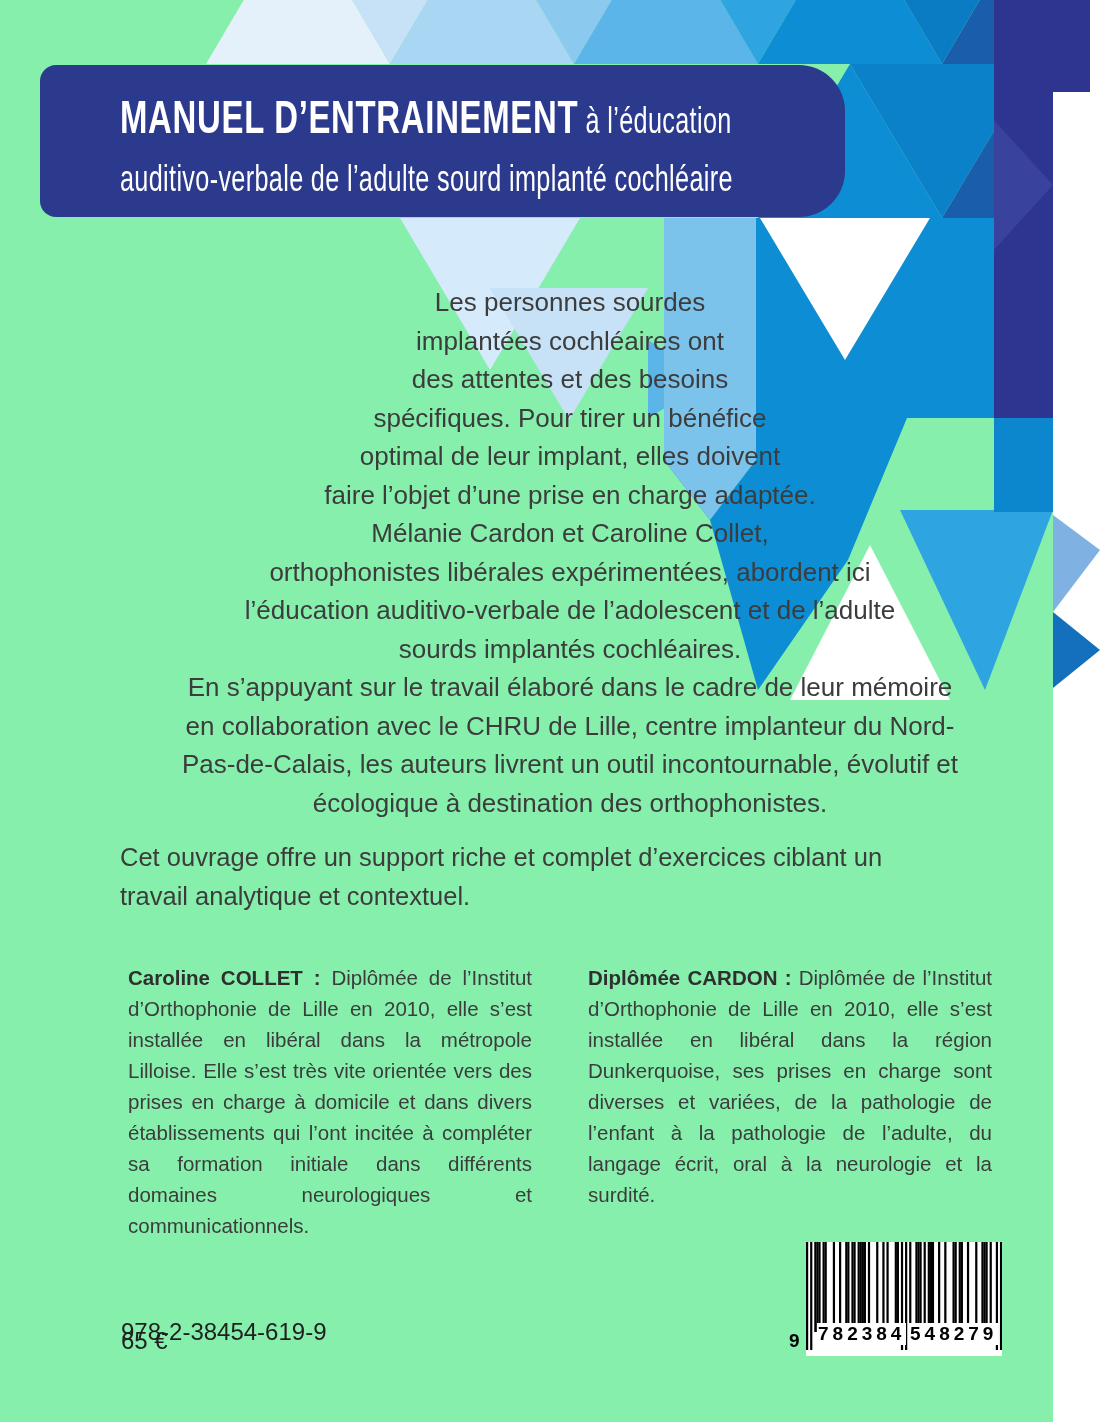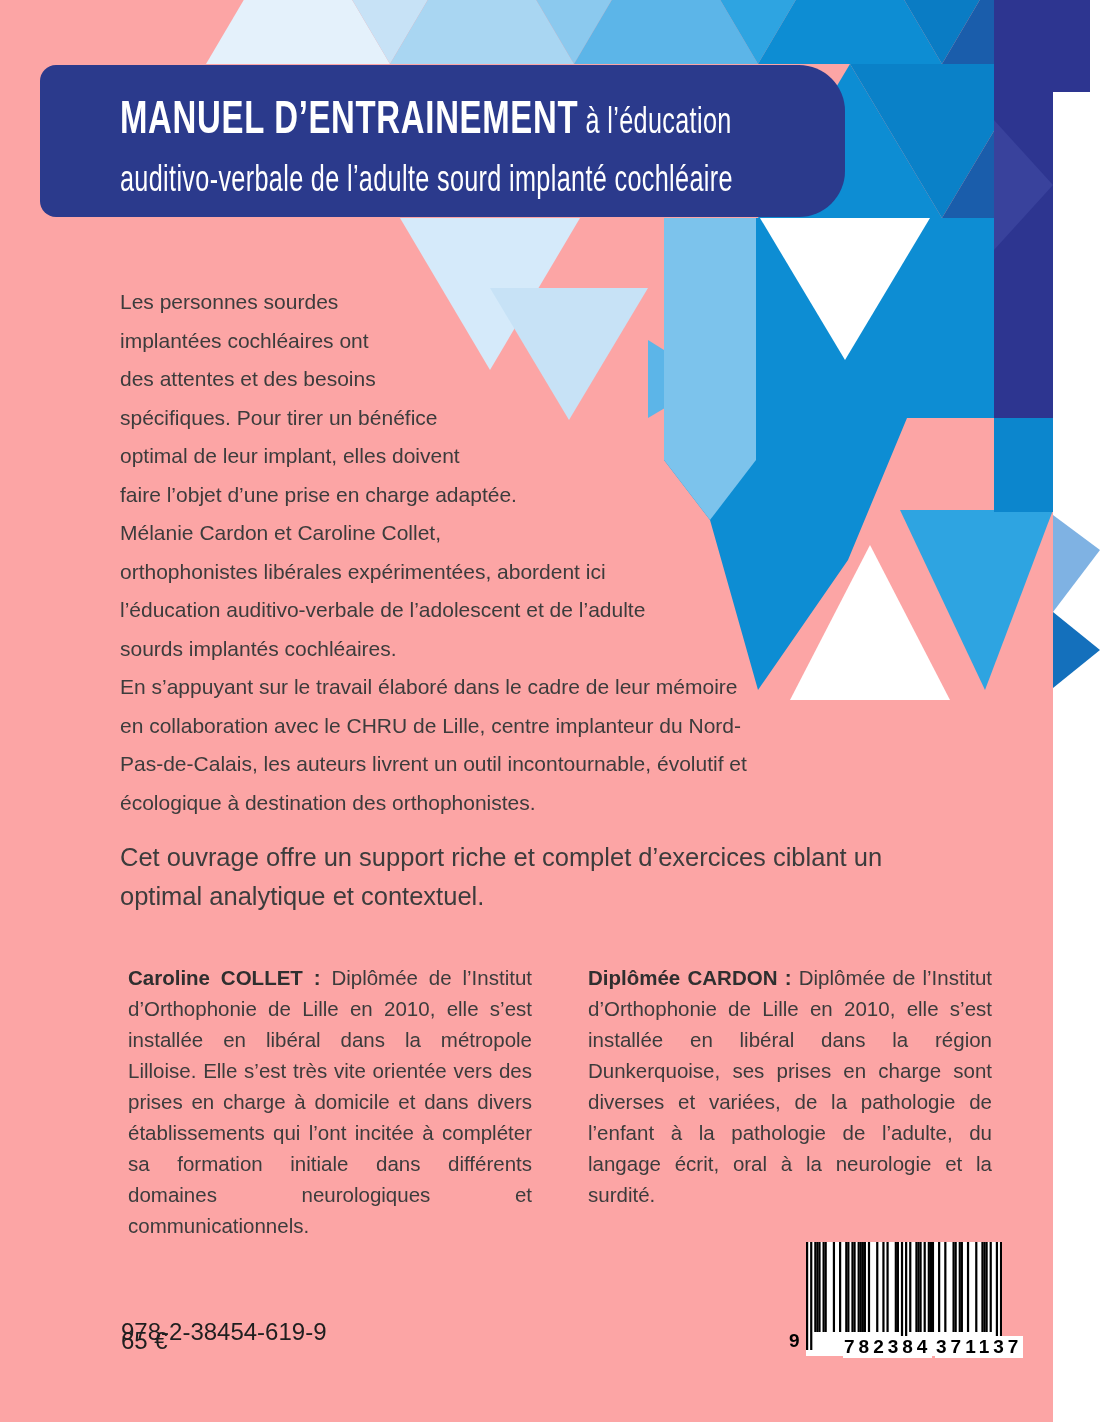--- a/index.html
+++ b/index.html
@@ -1,47 +1,47 @@
 <!DOCTYPE html>
 <html><head>
 <meta charset="utf-8">
 <style>
   html,body{margin:0;padding:0;background:#ffffff;}
-  #page{position:relative;width:1100px;height:1422px;background:#fca5a5;overflow:hidden;
+  #page{position:relative;width:1100px;height:1422px;background:#86efac;overflow:hidden;
         font-family:"Liberation Sans", sans-serif;}
   #mosaic{position:absolute;left:0;top:0;width:1100px;height:1422px;}
   
   .banner{position:absolute;left:40px;top:65px;width:805px;height:152px;
           border-radius:16px 46px 46px 16px;z-index:3;color:#ffffff;}
   .banner-inner{position:absolute;left:80px;top:18px;white-space:nowrap;}
   .t-line{transform:scaleX(0.70);transform-origin:left center;white-space:nowrap;}
   .t-line1{margin-top:6px;}
   .t-strong{font-size:47px;font-weight:700;letter-spacing:1px;}
   .t-rest{font-size:36px;font-weight:400;letter-spacing:0.5px;}
   .t-line2{font-size:36px;font-weight:400;letter-spacing:0.5px;margin-top:14px;}
   
   .synopsis{position:absolute;left:120px;top:283px;width:900px;z-index:2;
-            font-size:21px;line-height:38.5px;color:#3c3c3c;white-space:pre-line;}
+            font-size:26px;line-height:38.5px;color:#3c3c3c;white-space:pre-line;text-align:center;}
   .highlight{position:absolute;left:120px;top:838px;width:900px;z-index:2;
              font-size:25.5px;line-height:39px;color:#3c3c3c;white-space:pre-line;}
   
   .bio{position:absolute;top:962px;width:404px;z-index:2;font-size:20.5px;line-height:31px;
        color:#3c3c3c;text-align:justify;}
   .bio-left{left:128px;}
   .bio-right{left:588px;}
   .bio b{color:#2f2f2f;}
   
   .price{position:absolute;left:121px;top:1283px;font-size:24px;color:#1f1f1f;z-index:2;margin-top:44px;}
   .isbn{position:absolute;left:121px;top:1318px;font-size:24px;color:#1f1f1f;z-index:2;}
   
   .barcode{position:absolute;left:806px;top:1242px;width:196px;height:114px;z-index:2;background:#fff;}
   .barcode svg{position:absolute;left:0;top:0;}
   .bc-digit-lead{position:absolute;left:-17px;top:88px;font-size:19px;font-weight:700;color:#000;}
-  .bc-group{position:absolute;top:94px;font-size:19px;font-weight:700;color:#000;background:#fff;
-            letter-spacing:4px;padding:0 1px;margin-left:26px;}
+  .bc-group{position:absolute;top:81px;font-size:19px;font-weight:700;color:#000;background:#fff;
+            letter-spacing:4px;padding:0 1px;}
   .bc-g1{left:11px;}
   .bc-g2{left:103px;}
 </style>
 </head>
 <body>
 
 <div id="page">
 
   <svg id="mosaic" viewBox="0 0 1100 1422" xmlns="http://www.w3.org/2000/svg">
       <polygon points="206,64 390,64 298,-92" fill="#e4f1fb"></polygon>
@@ -91,21 +91,21 @@
 Mélanie Cardon et Caroline Collet,
 orthophonistes libérales expérimentées, abordent ici
 l’éducation auditivo-verbale de l’adolescent et de l’adulte
 sourds implantés cochléaires.
 En s’appuyant sur le travail élaboré dans le cadre de leur mémoire
 en collaboration avec le CHRU de Lille, centre implanteur du Nord-
 Pas-de-Calais, les auteurs livrent un outil incontournable, évolutif et
 écologique à destination des orthophonistes.</div>
 
   <div class="highlight">Cet ouvrage offre un support riche et complet d’exercices ciblant un
-optimal analytique et contextuel.</div>
+travail analytique et contextuel.</div>
 
   <div class="bio bio-left"><b>Caroline COLLET :</b><span> Diplômée de l’Institut d’Orthophonie de Lille en 2010, elle s’est installée en libéral dans la métropole Lilloise. Elle s’est très vite orientée vers des prises en charge à domicile et dans divers établissements qui l’ont incitée à compléter sa formation initiale dans différents domaines neurologiques et communicationnels.</span></div>
 
   <div class="bio bio-right"><b>Diplômée CARDON :</b><span> Diplômée de l’Institut d’Orthophonie de Lille en 2010, elle s’est installée en libéral dans la région Dunkerquoise, ses prises en charge sont diverses et variées, de la pathologie de l’enfant à la pathologie de l’adulte, du langage écrit, oral à la neurologie et la surdité.</span></div>
 
   <div class="price">65 €</div>
   <div class="isbn">978-2-38454-619-9</div>
 
   <div class="barcode">
     <svg id="bars" width="196" height="110" viewBox="0 0 196 110" xmlns="http://www.w3.org/2000/svg">
@@ -152,16 +152,16 @@
         <rect x="169.18" y="0" width="2.21" height="90" fill="#000"></rect>
         <rect x="175.37" y="0" width="2.21" height="90" fill="#000"></rect>
         <rect x="177.43" y="0" width="2.21" height="90" fill="#000"></rect>
         <rect x="179.49" y="0" width="2.21" height="90" fill="#000"></rect>
         <rect x="183.62" y="0" width="2.21" height="90" fill="#000"></rect>
         <rect x="189.81" y="0" width="2.21" height="108" fill="#000"></rect>
         <rect x="193.94" y="0" width="2.21" height="108" fill="#000"></rect>
       </svg>
     <span class="bc-digit-lead">9</span>
     <span class="bc-group bc-g1">782384</span>
-    <span class="bc-group bc-g2">371137</span>
+    <span class="bc-group bc-g2">548279</span>
   </div>
 
 </div>
 
 </body></html>

